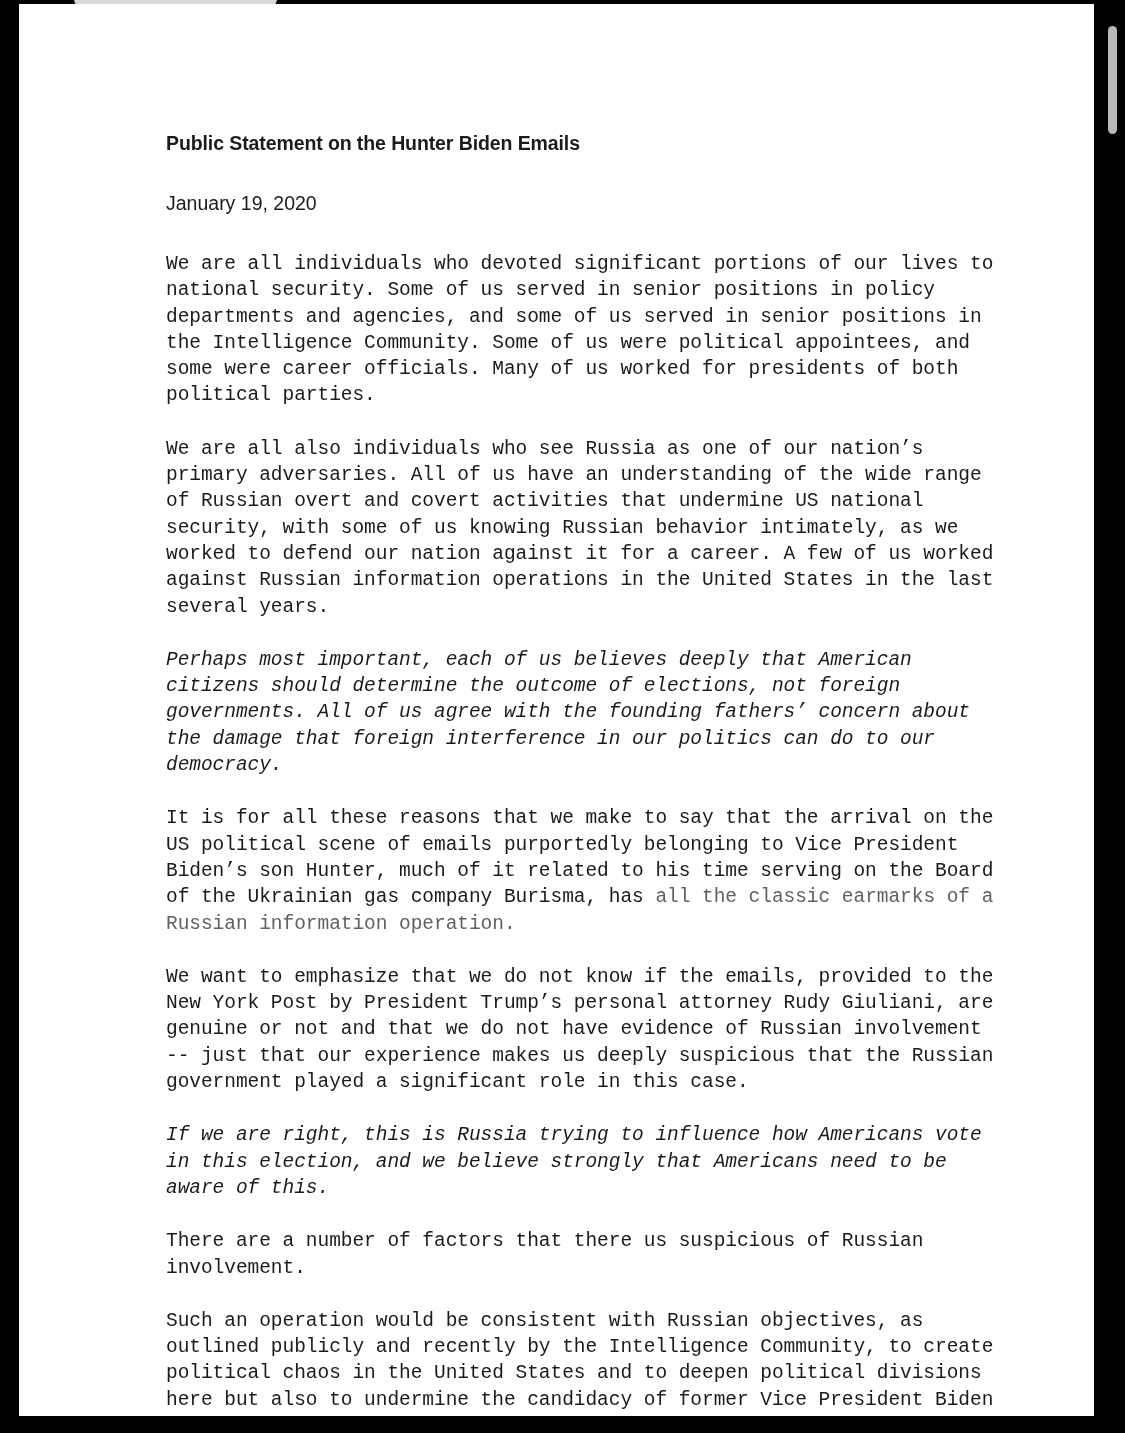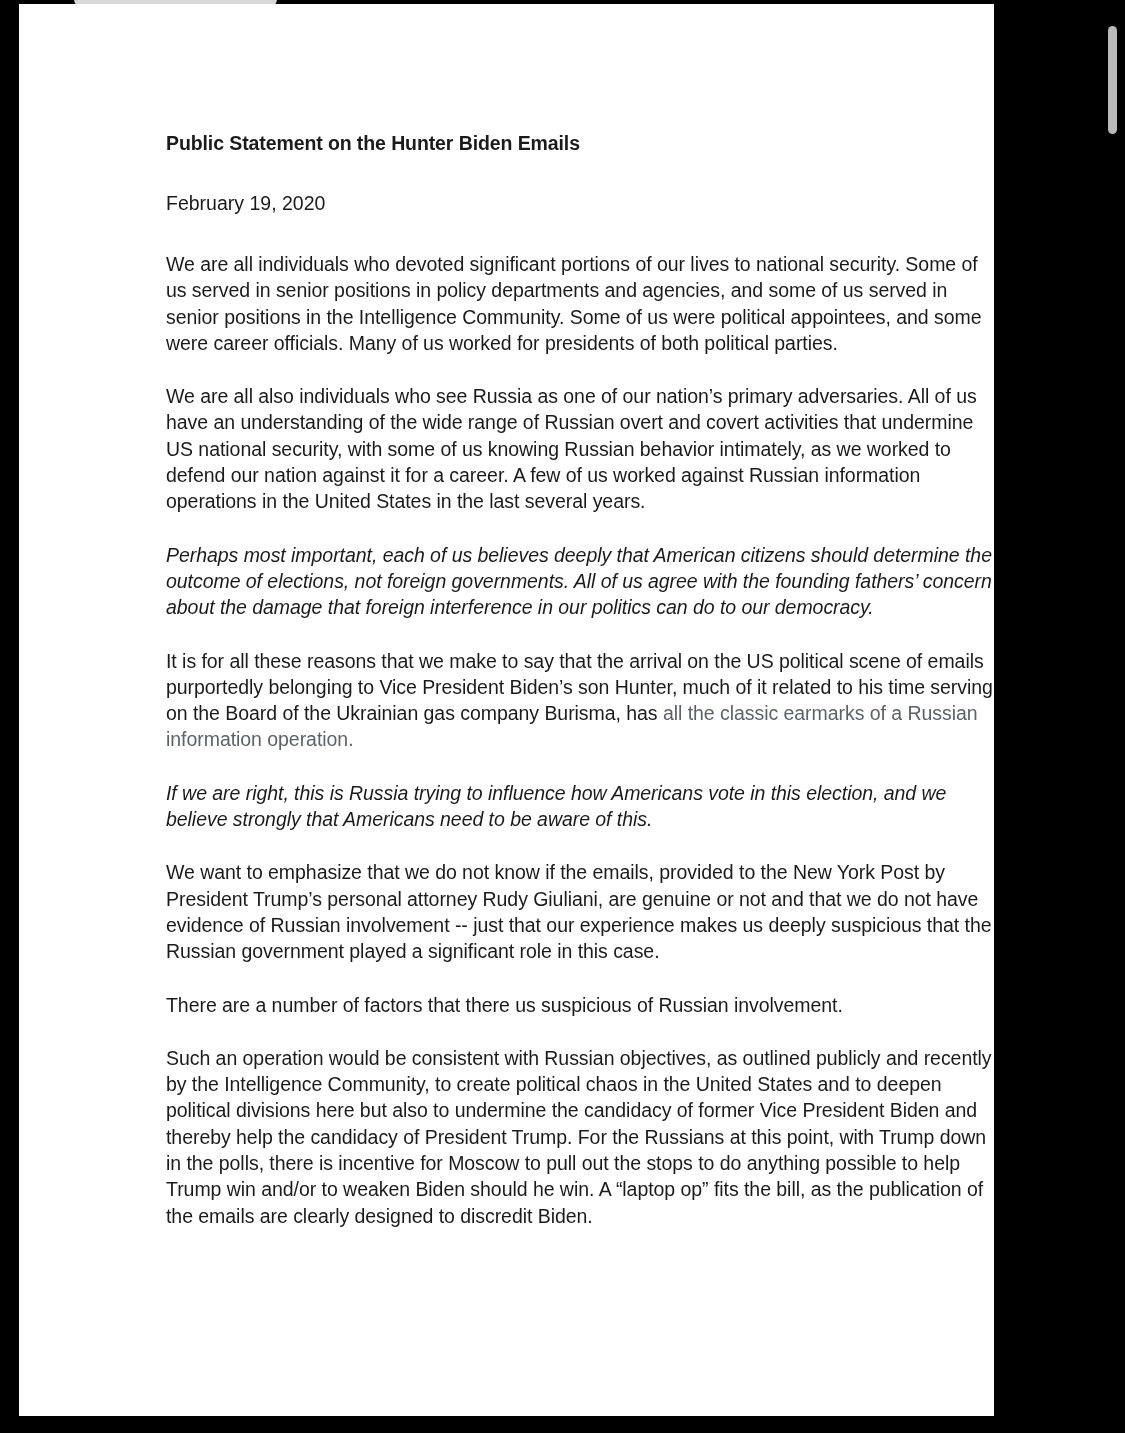--- a/index.html
+++ b/index.html
@@ -50,21 +50,21 @@
     height: 108px;
     background: #b9b9b9;
     border-radius: 5px;
   }
 
   
   .page {
     position: absolute;
     top: 4px;
     left: 19px;
-    width: 975px;
+    width: 1075px;
     height: 1412px;
     background: #ffffff;
     box-sizing: border-box;
     overflow: hidden;
   }
 
   .doc-body {
     position: absolute;
     top: 128px;
     left: 147px;
@@ -84,20 +84,21 @@
     color: #1b1b1b;
     margin: 0 0 36px 0;
   }
 
   p.para {
     font-size: 19.5px;
     line-height: 26.3px;
     color: #1b1b1b;
     margin: 0 0 27px 0;
     letter-spacing: -0.05px;
+    font-family: Liberation Mono, monospace;
   }
 
   p.italic {
     font-style: italic;
   }
 
   .faded {
     color: #5c6368;
   }
 </style>
@@ -110,33 +111,33 @@
 
   <div class="scroll-track">
     <div class="scroll-thumb"></div>
   </div>
 
   <div class="page">
     <div class="doc-body">
 
       <div class="doc-title">Public Statement on the Hunter Biden Emails</div>
 
-      <div class="doc-date">February 19, 2020</div>
+      <div class="doc-date">January 19, 2020</div>
 
       <p class="para">We are all individuals who devoted significant portions of our lives to national security.  Some of us served in senior positions in policy departments and agencies, and some of us served in senior positions in the Intelligence Community.  Some of us were political appointees, and some were career officials.  Many of us worked for presidents of both political parties.</p>
 
       <p class="para">We are all also individuals who see Russia as one of our nation’s primary adversaries.  All of us have an understanding of the wide range of Russian overt and covert activities that undermine US national security, with some of us knowing Russian behavior intimately, as we worked to defend our nation against it for a career.  A few of us worked against Russian information operations in the United States in the last several years.</p>
 
       <p class="para italic">Perhaps most important, each of us believes deeply that American citizens should determine the outcome of elections, not foreign governments.  All of us agree with the founding fathers’ concern about the damage that foreign interference in our politics can do to our democracy.</p>
 
       <p class="para"><span>It is for all these reasons that we make to say that the arrival on the US political scene of emails purportedly belonging to Vice President Biden’s son Hunter, much of it related to his time serving on the Board of the Ukrainian gas company Burisma, has </span><span class="faded">all the classic earmarks of a Russian information operation.</span></p>
 
+      <p class="para">We want to emphasize that we do not know if the emails, provided to the New York Post by President Trump’s personal attorney Rudy Giuliani, are genuine or not and that we do not have evidence of Russian involvement -- just that our experience makes us deeply suspicious that the Russian government played a significant role in this case.</p>
+
       <p class="para italic">If we are right, this is Russia trying to influence how Americans vote in this election, and we believe strongly that Americans need to be aware of this.</p>
-
-      <p class="para">We want to emphasize that we do not know if the emails, provided to the New York Post by President Trump’s personal attorney Rudy Giuliani, are genuine or not and that we do not have evidence of Russian involvement -- just that our experience makes us deeply suspicious that the Russian government played a significant role in this case.</p>
 
       <p class="para">There are a number of factors that there us suspicious of Russian involvement.</p>
 
       <p class="para">Such an operation would be consistent with Russian objectives, as outlined publicly and recently by the Intelligence Community, to create political chaos in the United States and to deepen political divisions here but also to undermine the candidacy of former Vice President Biden and thereby help the candidacy of President Trump.  For the Russians at this point, with Trump down in the polls, there is incentive for Moscow to pull out the stops to do anything possible to help Trump win and/or to weaken Biden should he win.  A “laptop op” fits the bill, as the publication of the emails are clearly designed to discredit Biden.</p>
 
     </div>
   </div>
 </div>
 
 </body></html>

